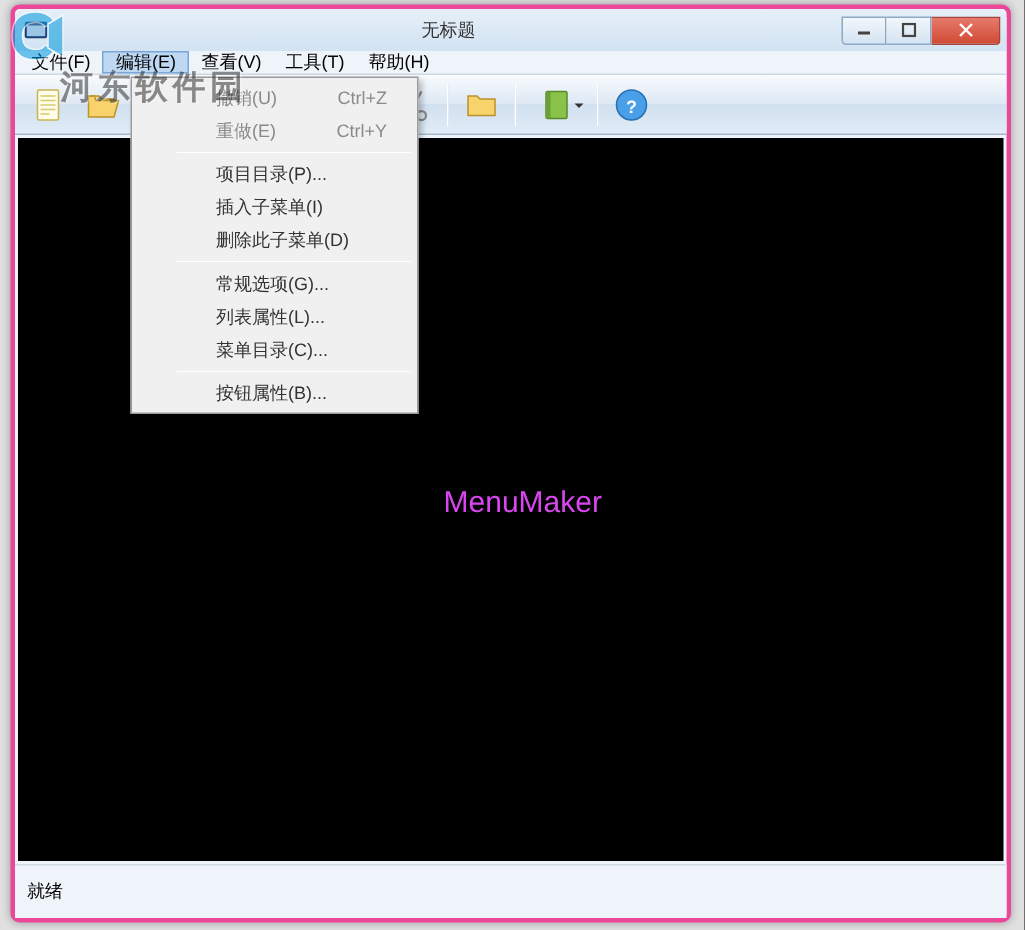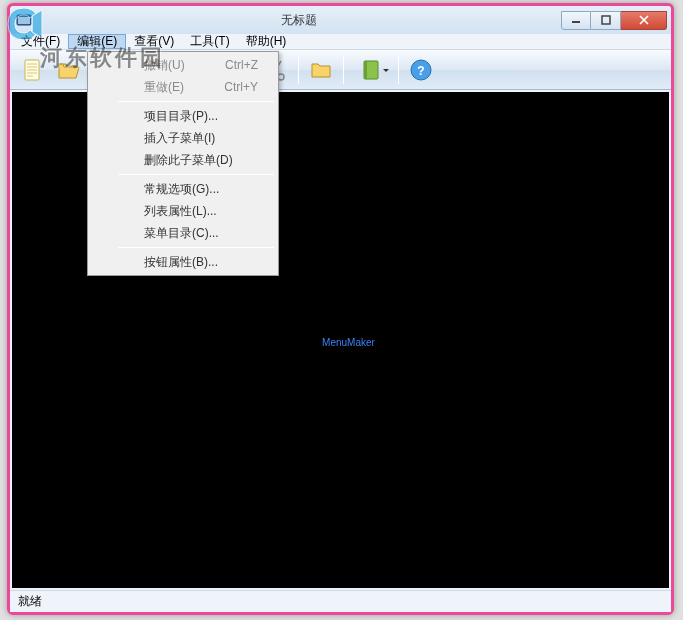--- a/index.html
+++ b/index.html
@@ -165,34 +165,34 @@
 }
 .brand-title {
   font-family: "Segoe UI Light", "Helvetica Neue", sans-serif;
   font-size: 28px;
   font-weight: 300;
   color: #c8c8c8;
   letter-spacing: 0.5px;
 }
 .brand-sub {
   font-family: "Segoe UI", "Helvetica Neue", sans-serif;
-  font-size: 10px;
+  font-size: 20px;
   font-weight: 400;
-  color: #3b82f6;
+  color: #d946ef;
   margin-top: 4px;
   margin-left: 16px;
 }
 .brand-reg {
   font-size: 10px;
   vertical-align: top;
 }
 
 
 .statusbar {
-  height: 22px;
+  height: 36px;
   background: #eef4fa;
   border-top: 1px solid #cfd9e4;
   display: flex;
   align-items: center;
   padding: 0 8px;
 }
 
 
 .dropdown {
   position: absolute;

